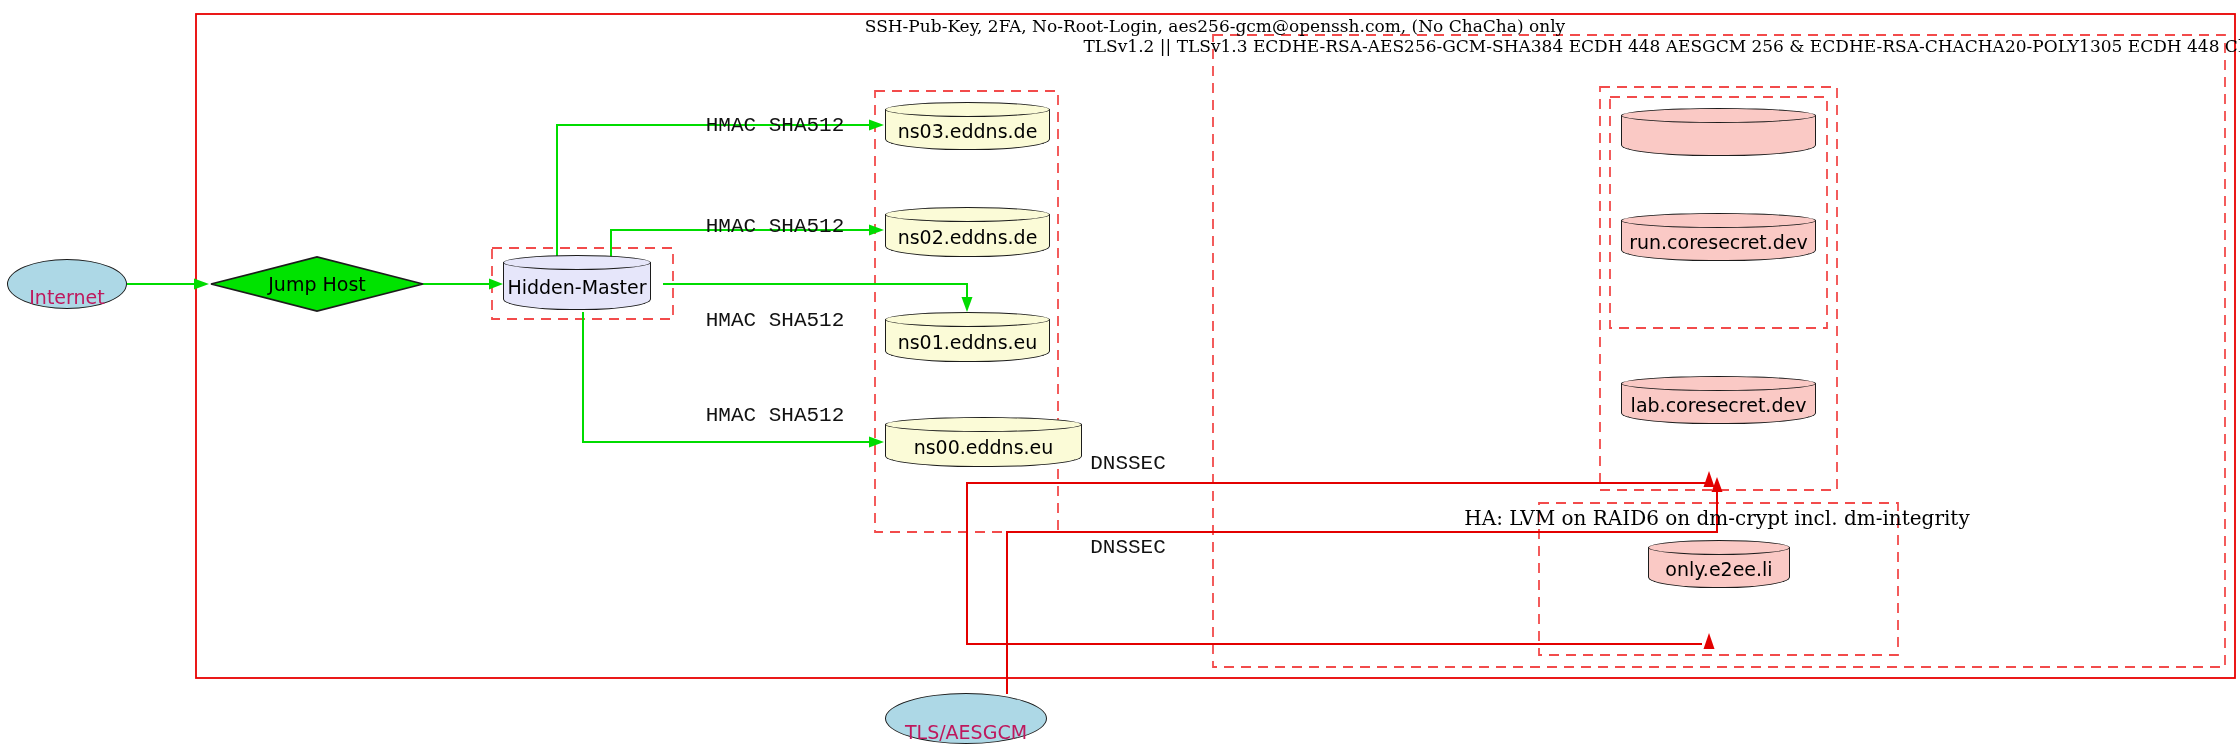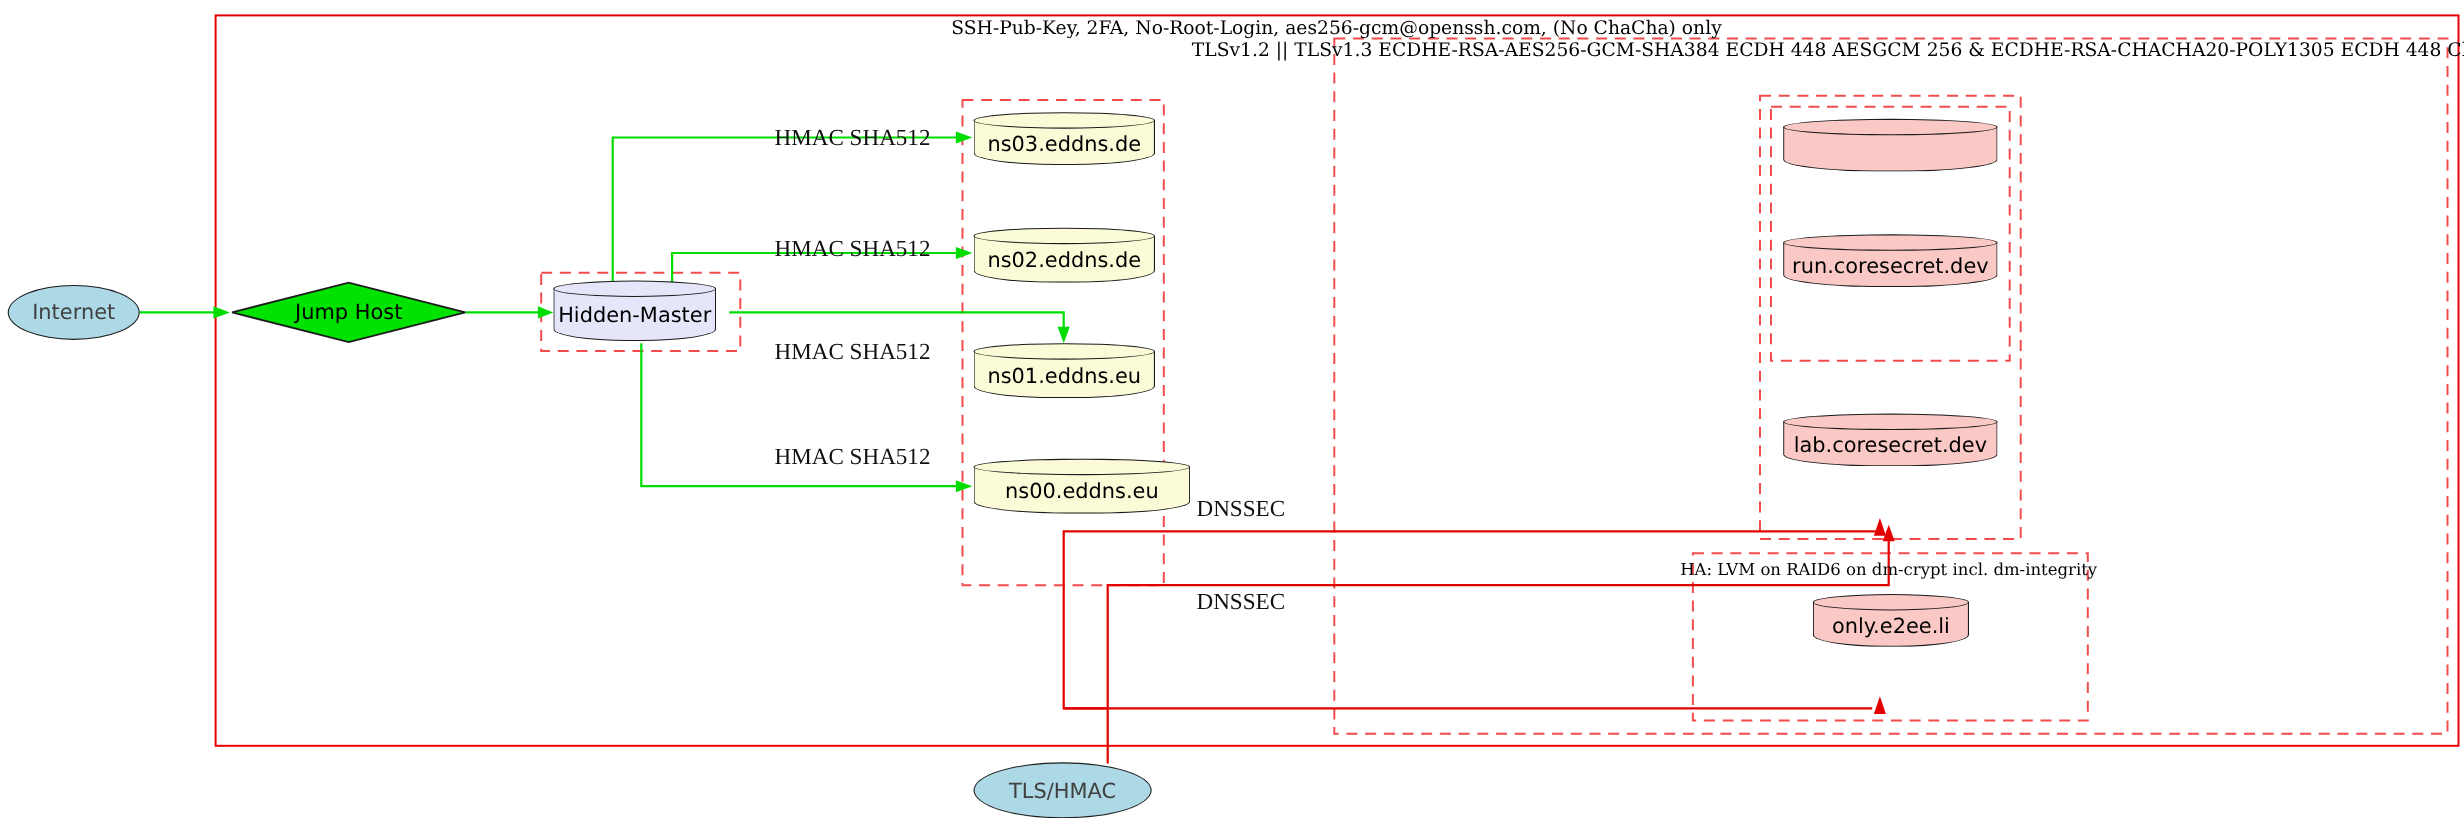--- a/index.html
+++ b/index.html
@@ -3,43 +3,43 @@
 <meta charset="utf-8">
 <style>
   html,body { margin:0; padding:0; background:#ffffff; }
   #canvas { position:relative; width:2240px; height:744px; overflow:hidden;
             font-family:"DejaVu Sans", "Liberation Sans", sans-serif; }
   #edge-layer { position:absolute; left:0; top:0; z-index:1; }
 
   .node { position:absolute; z-index:3; box-sizing:border-box; }
 
   .ellipse { border-radius:50%; border:1.7px solid #1c1c1c;
-             display:flex; align-items:center; justify-content:center;
-             font-size:19px; color:#404040; }
+             display:flex; align-items:flex-end; justify-content:center;
+             font-size:19px; color:#be185d; }
 
   .cylinder { z-index:3; }
   .cyl-top  { position:absolute; left:0; right:0; top:0; height:15px;
               border-radius:50%; border:1.6px solid #1c1c1c; box-sizing:border-box; z-index:2; }
   .cyl-body { position:absolute; left:0; right:0; top:7px; bottom:0;
               border:1.6px solid #1c1c1c; border-top:none; box-sizing:border-box;
               border-radius:0 0 46% 46% / 0 0 11px 11px; z-index:1; }
   .cyl-label{ position:absolute; left:0; right:0; top:9px; bottom:0; z-index:3;
               display:flex; align-items:center; justify-content:center;
               font-size:19px; color:#000; white-space:nowrap; }
 
   .diamond-label { position:absolute; z-index:3; display:flex; align-items:center;
               justify-content:center; font-size:19px; color:#000; }
 
   .edge-label { position:absolute; z-index:4; transform:translate(-50%,-50%);
-              font-family:Liberation Serif, serif;
+              font-family:Liberation Mono, monospace;
               font-size:21px; color:#111; white-space:nowrap; }
   .cluster-label { position:absolute; z-index:4; transform:translate(-50%,-50%);
               font-family:"DejaVu Serif", "Liberation Serif", serif;
               font-size:17px; color:#000; white-space:nowrap; }
-  .cluster-label.small { font-size:15px; }
+  .cluster-label.small { font-size:20px; }
 </style>
 </head>
 <body>
 
 <div id="canvas">
 
   <svg id="edge-layer" width="2240" height="744" viewBox="0 0 2240 744">
 
     <rect x="196" y="14" width="2039" height="664" fill="none" stroke="#E80000" stroke-width="1.8"></rect>
     <rect x="1213" y="35" width="1012" height="632" fill="none" stroke="#F24B4B" stroke-width="1.8" stroke-dasharray="10,7"></rect>
@@ -88,21 +88,21 @@
   <div class="edge-label" style="left:775px; top:226px;">HMAC SHA512</div>
   <div class="edge-label" style="left:775px; top:320px;">HMAC SHA512</div>
   <div class="edge-label" style="left:775px; top:415px;">HMAC SHA512</div>
   <div class="edge-label" style="left:1128px; top:463px;">DNSSEC</div>
   <div class="edge-label" style="left:1128px; top:547px;">DNSSEC</div>
 
   <div class="node ellipse" style="left:7px; top:259px; width:120px; height:50px; background:#ADD8E6;">
     <span>Internet</span>
   </div>
   <div class="node ellipse" style="left:885px; top:693px; width:162px; height:51px; background:#ADD8E6;">
-    <span>TLS/HMAC</span>
+    <span>TLS/AESGCM</span>
   </div>
 
   <div class="diamond-label" style="left:231px; top:257px; width:172px; height:54px;">Jump Host</div>
 
   <div class="node cylinder" style="left:503px; top:255px; width:148px; height:55px;">
     <div class="cyl-top" style="background:#E6E6FA;"></div>
     <div class="cyl-body" style="background:#E6E6FA;"></div>
     <div class="cyl-label">Hidden-Master</div>
   </div>
 

